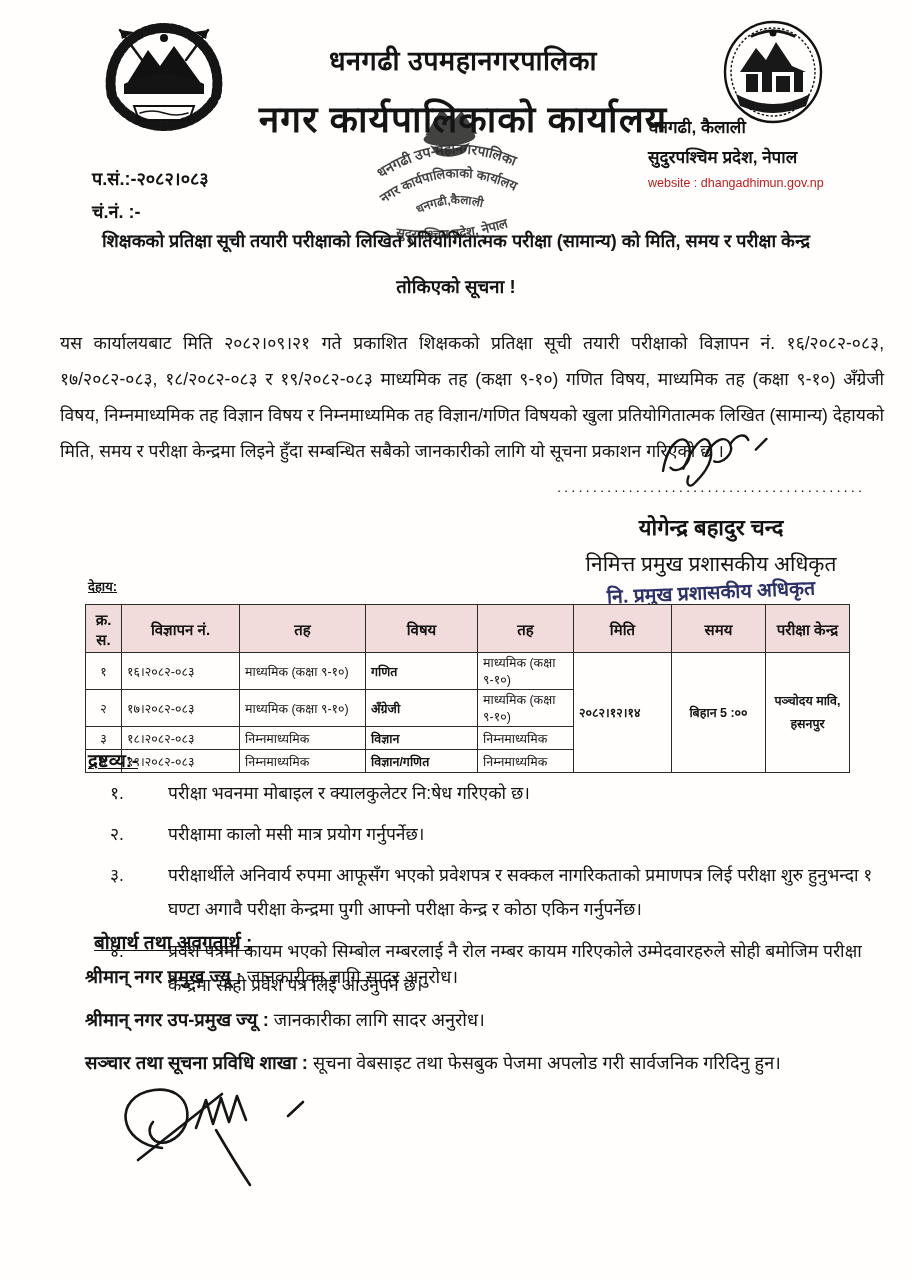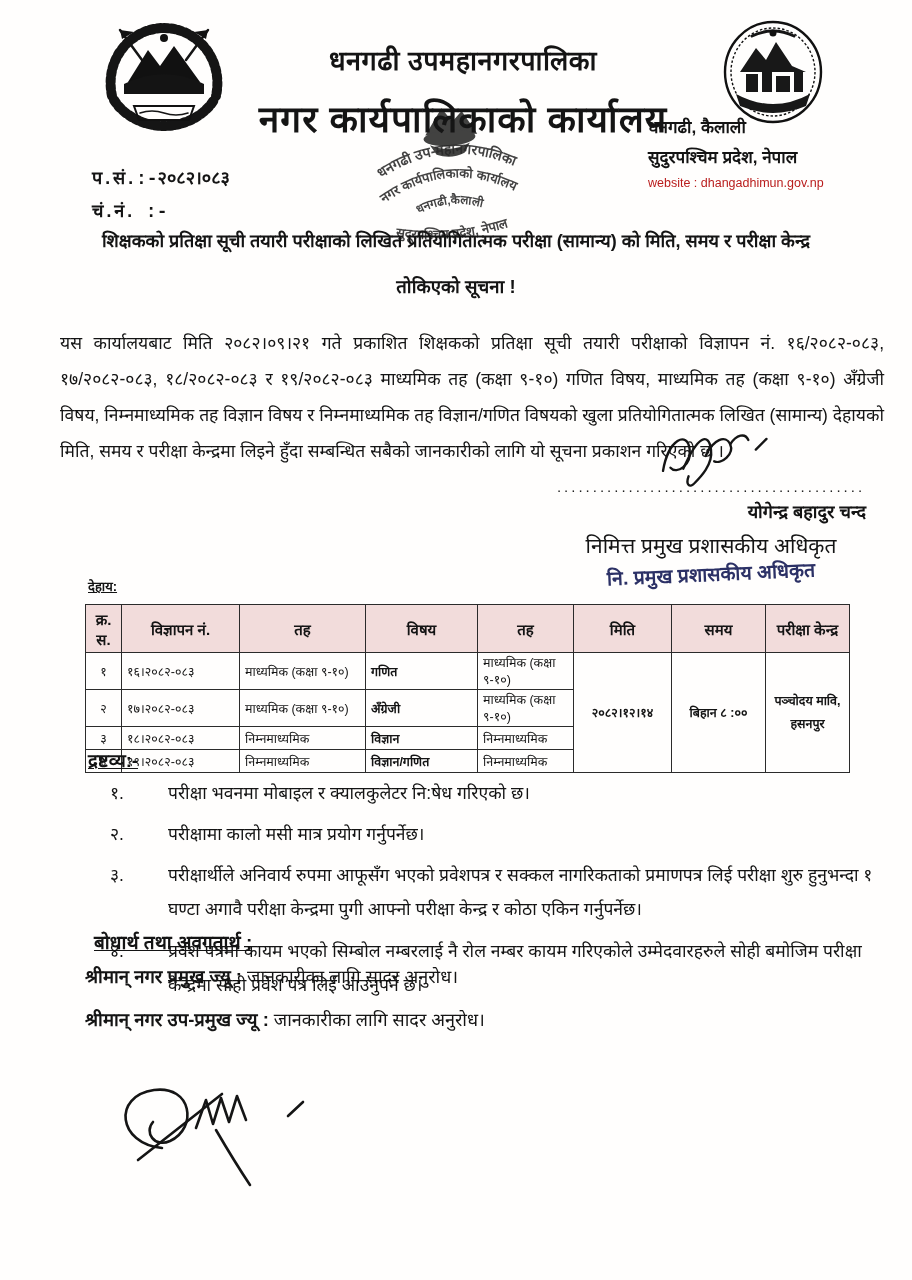--- a/index.html
+++ b/index.html
@@ -10,47 +10,47 @@
     font-family:"Liberation Sans","DejaVu Sans",sans-serif;
   }
   
   .emblem-left { position:absolute; left:98px; top:20px; width:132px; height:118px; }
   .emblem-right { position:absolute; left:722px; top:20px; width:102px; height:104px; }
   .head-center { position:absolute; left:228px; top:41px; width:470px; text-align:center; }
   .org-name { font-size:27px; font-weight:700; letter-spacing:.5px; }
   .office-name { font-size:37px; font-weight:700; margin-top:14px; letter-spacing:1px; }
   .addr { position:absolute; left:648px; top:113px; font-size:17px; line-height:1.75; font-weight:600; }
   .addr .website { font-size:12.5px; font-weight:400; color:#b91c1c; }
-  .refs { position:absolute; left:92px; top:163px; font-size:18px; line-height:1.85; font-weight:600;font-family:Liberation Mono, monospace; }
+  .refs { position:absolute; left:92px; top:163px; font-size:18px; line-height:1.85; font-weight:600; }
   .round-stamp { position:absolute; left:328px; top:104px; width:240px; height:140px; transform:rotate(-4deg); opacity:.92; }
   
   .subject { position:absolute; left:40px; top:228px; width:832px; text-align:center; font-weight:700; }
   .subject-l1 { font-size:18px; line-height:1.5; }
   .subject-l2 { font-size:18.5px; margin-top:18px; }
   .subject-l3 { font-size:17.5px; margin-top:9px; }
   
   .body-par { position:absolute; left:60px; top:326px; width:824px; font-size:17.5px; line-height:2.05; text-align:justify; }
   
   .sig-block { position:absolute; left:556px; top:452px; width:310px; text-align:center; }
   .sig-scribble { position:absolute; left:90px; top:-28px; width:130px; height:64px; }
   .sig-dots { font-size:15px; letter-spacing:3px; color:#222; margin-top:26px; }
-  .sig-name { font-size:18px; font-weight:700; margin-top:4px;text-align:right; }
+  .sig-name { font-size:22px; font-weight:700; margin-top:16px; }
   .sig-title { font-size:21px; font-weight:400; margin-top:8px; }
   .sig-stamp { font-size:19.5px; font-weight:700; color:#2c3166; transform:rotate(-2.5deg); margin-top:1px; }
   
   .dehaya { position:absolute; left:88px; top:577px; font-size:13px; font-weight:700; text-decoration:underline; }
   table.sched { position:absolute; left:85px; top:604px; width:764px; border-collapse:collapse; table-layout:fixed; }
   table.sched th {
     background:#f2dcdb; border:1.7px solid #2b2b2b; font-size:15px; font-weight:700;
     height:48px; padding:2px 3px; vertical-align:middle;
   }
   table.sched td { border:1.7px solid #2b2b2b; font-size:12.5px; padding:1px 5px; height:23px; vertical-align:middle; }
   td.c-sn { text-align:center; font-size:14px; }
   td.c-sub { font-size:14.5px; font-weight:600; }
-  td.c-date { font-size:16px; font-weight:600; text-align:center; }
+  td.c-date { font-size:16px; font-weight:600; }
   td.c-time { font-size:15.5px; font-weight:600; text-align:center; }
   td.c-center { font-size:14.5px; font-weight:600; text-align:center; line-height:1.8; }
   
   .notes-head { position:absolute; left:88px; top:747px; font-size:18.5px; font-weight:700; text-decoration:underline; }
   .notes { position:absolute; left:110px; top:776px; width:776px; }
   .note-item { display:flex; font-size:17.5px; line-height:1.95; margin-bottom:7px; }
   .note-num { width:58px; flex:0 0 58px; }
   .note-text { flex:1; }
   
   .cc-head { position:absolute; left:85px; top:929px; font-size:19px; font-weight:700; text-decoration:underline;margin-left:9px; }
@@ -184,21 +184,21 @@
       </tr>
     </thead>
     <tbody>
       <tr>
         <td class="c-sn">१</td>
         <td>१६।२०८२-०८३</td>
         <td>माध्यमिक (कक्षा ९-१०)</td>
         <td class="c-sub">गणित</td>
         <td>माध्यमिक (कक्षा ९-१०)</td>
         <td class="c-date" rowspan="4">२०८२।१२।१४</td>
-        <td class="c-time" rowspan="4">बिहान ८ :००</td>
+        <td class="c-time" rowspan="4">बिहान 5 :००</td>
         <td class="c-center" rowspan="4">पञ्चोदय मावि, हसनपुर</td>
       </tr>
       <tr>
         <td class="c-sn">२</td>
         <td>१७।२०८२-०८३</td>
         <td>माध्यमिक (कक्षा ९-१०)</td>
         <td class="c-sub">अँग्रेजी</td>
         <td>माध्यमिक (कक्षा ९-१०)</td>
       </tr>
       <tr>
@@ -240,20 +240,24 @@
 
   <div class="cc-head">बोधार्थ तथा अवगतार्थ :</div>
   <div class="cc-list">
     <div class="cc-item">
       <span class="cc-label">श्रीमान् नगर प्रमुख ज्यू :</span>
       <span>जानकारीका लागि सादर अनुरोध।</span>
     </div>
     <div class="cc-item">
       <span class="cc-label">श्रीमान् नगर उप-प्रमुख ज्यू :</span>
       <span>जानकारीका लागि सादर अनुरोध।</span>
+    </div>
+    <div class="cc-item">
+      <span class="cc-label">सञ्चार तथा सूचना प्रविधि शाखा :</span>
+      <span>सूचना वेबसाइट तथा फेसबुक पेजमा अपलोड गरी सार्वजनिक गरिदिनु हुन।</span>
     </div>
   </div>
 
   <div class="bottom-sig">
     <svg viewBox="0 0 255 118" width="255" height="118">
       <g class="ink" stroke-width="2.6">
         <path d="M62,76 C18,72 12,24 54,18 C92,13 98,56 70,69 C54,76 44,60 53,50"></path>
         <path d="M38,88 L122,22"></path>
         <path d="M96,56 L106,28 L113,52 L121,26 L129,50 L137,24 L146,48"></path>
         <path d="M116,58 C130,82 140,98 150,113"></path>

